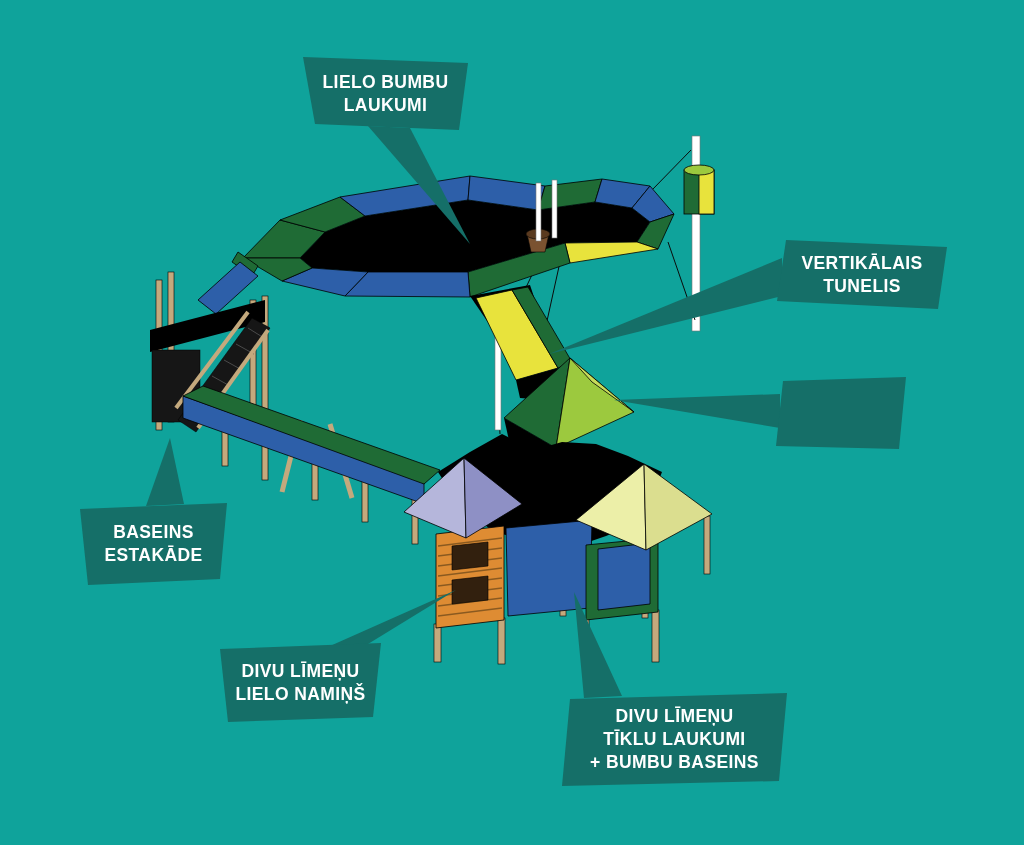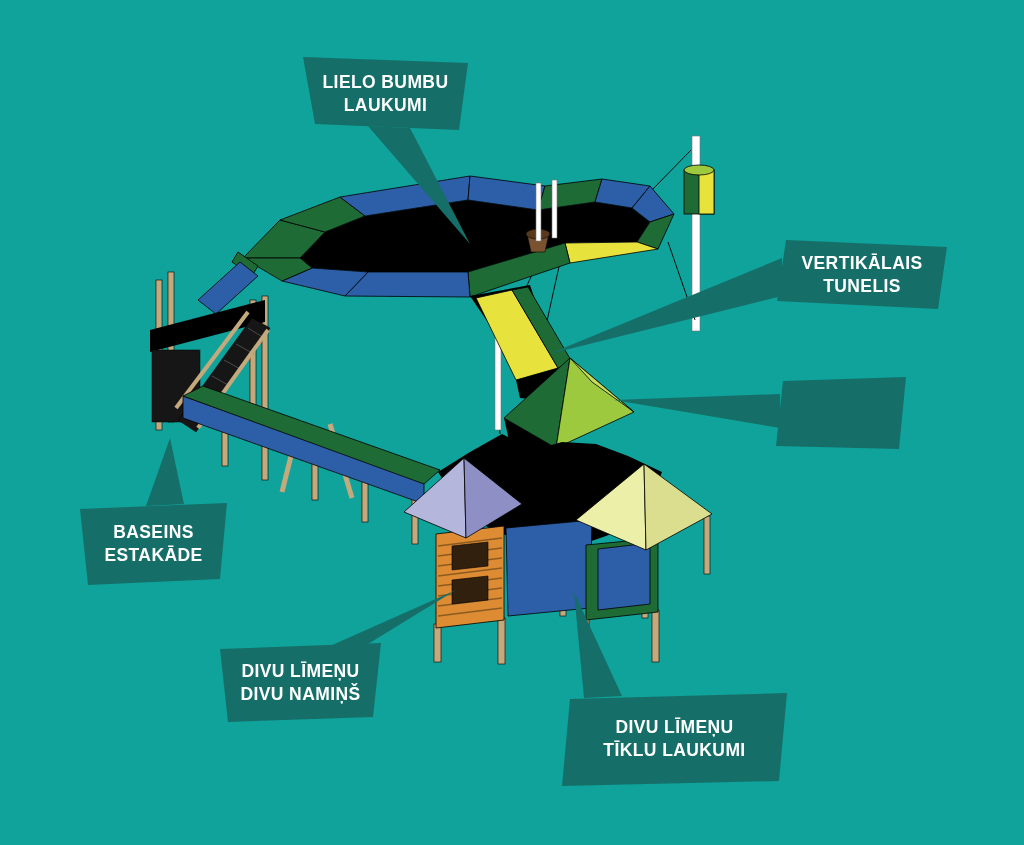--- a/index.html
+++ b/index.html
@@ -212,21 +212,22 @@
 </div>
 
 
 <div class="label" style="left:80px;top:503px;width:147px;height:82px">
   <span>BASEINS</span>
   <span>ESTAKĀDE</span>
 </div>
 
 <div class="label" style="left:220px;top:643px;width:161px;height:79px">
   <span>DIVU LĪMEŅU</span>
-  <span>DIVU NAMIŅŠ</span>
+  <span>LIELO NAMIŅŠ</span>
 </div>
 
 <div class="label" style="left:562px;top:692px;width:225px;height:94px">
   <span>DIVU LĪMEŅU</span>
   <span>TĪKLU LAUKUMI</span>
+  <span>+ BUMBU BASEINS</span>
 </div>
 
 </div>
 
 </body></html>

